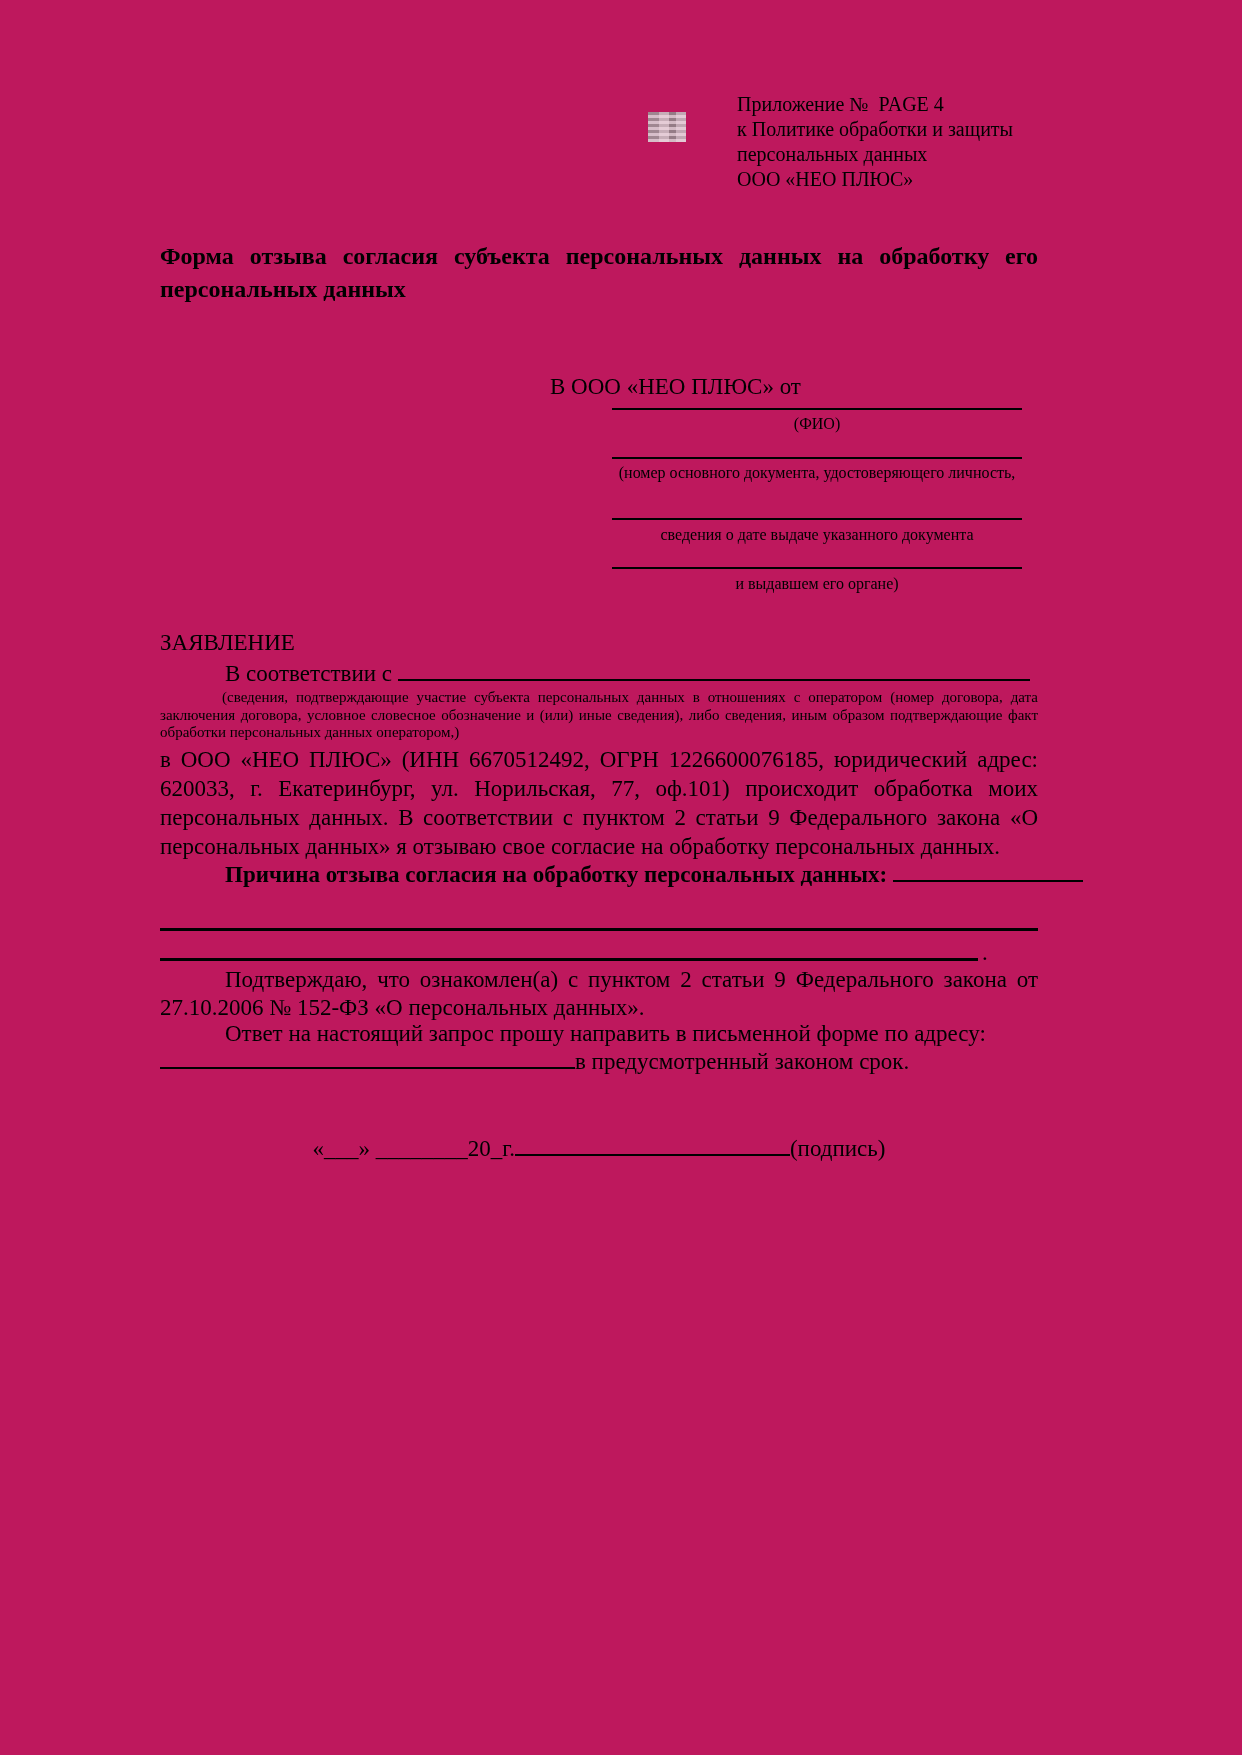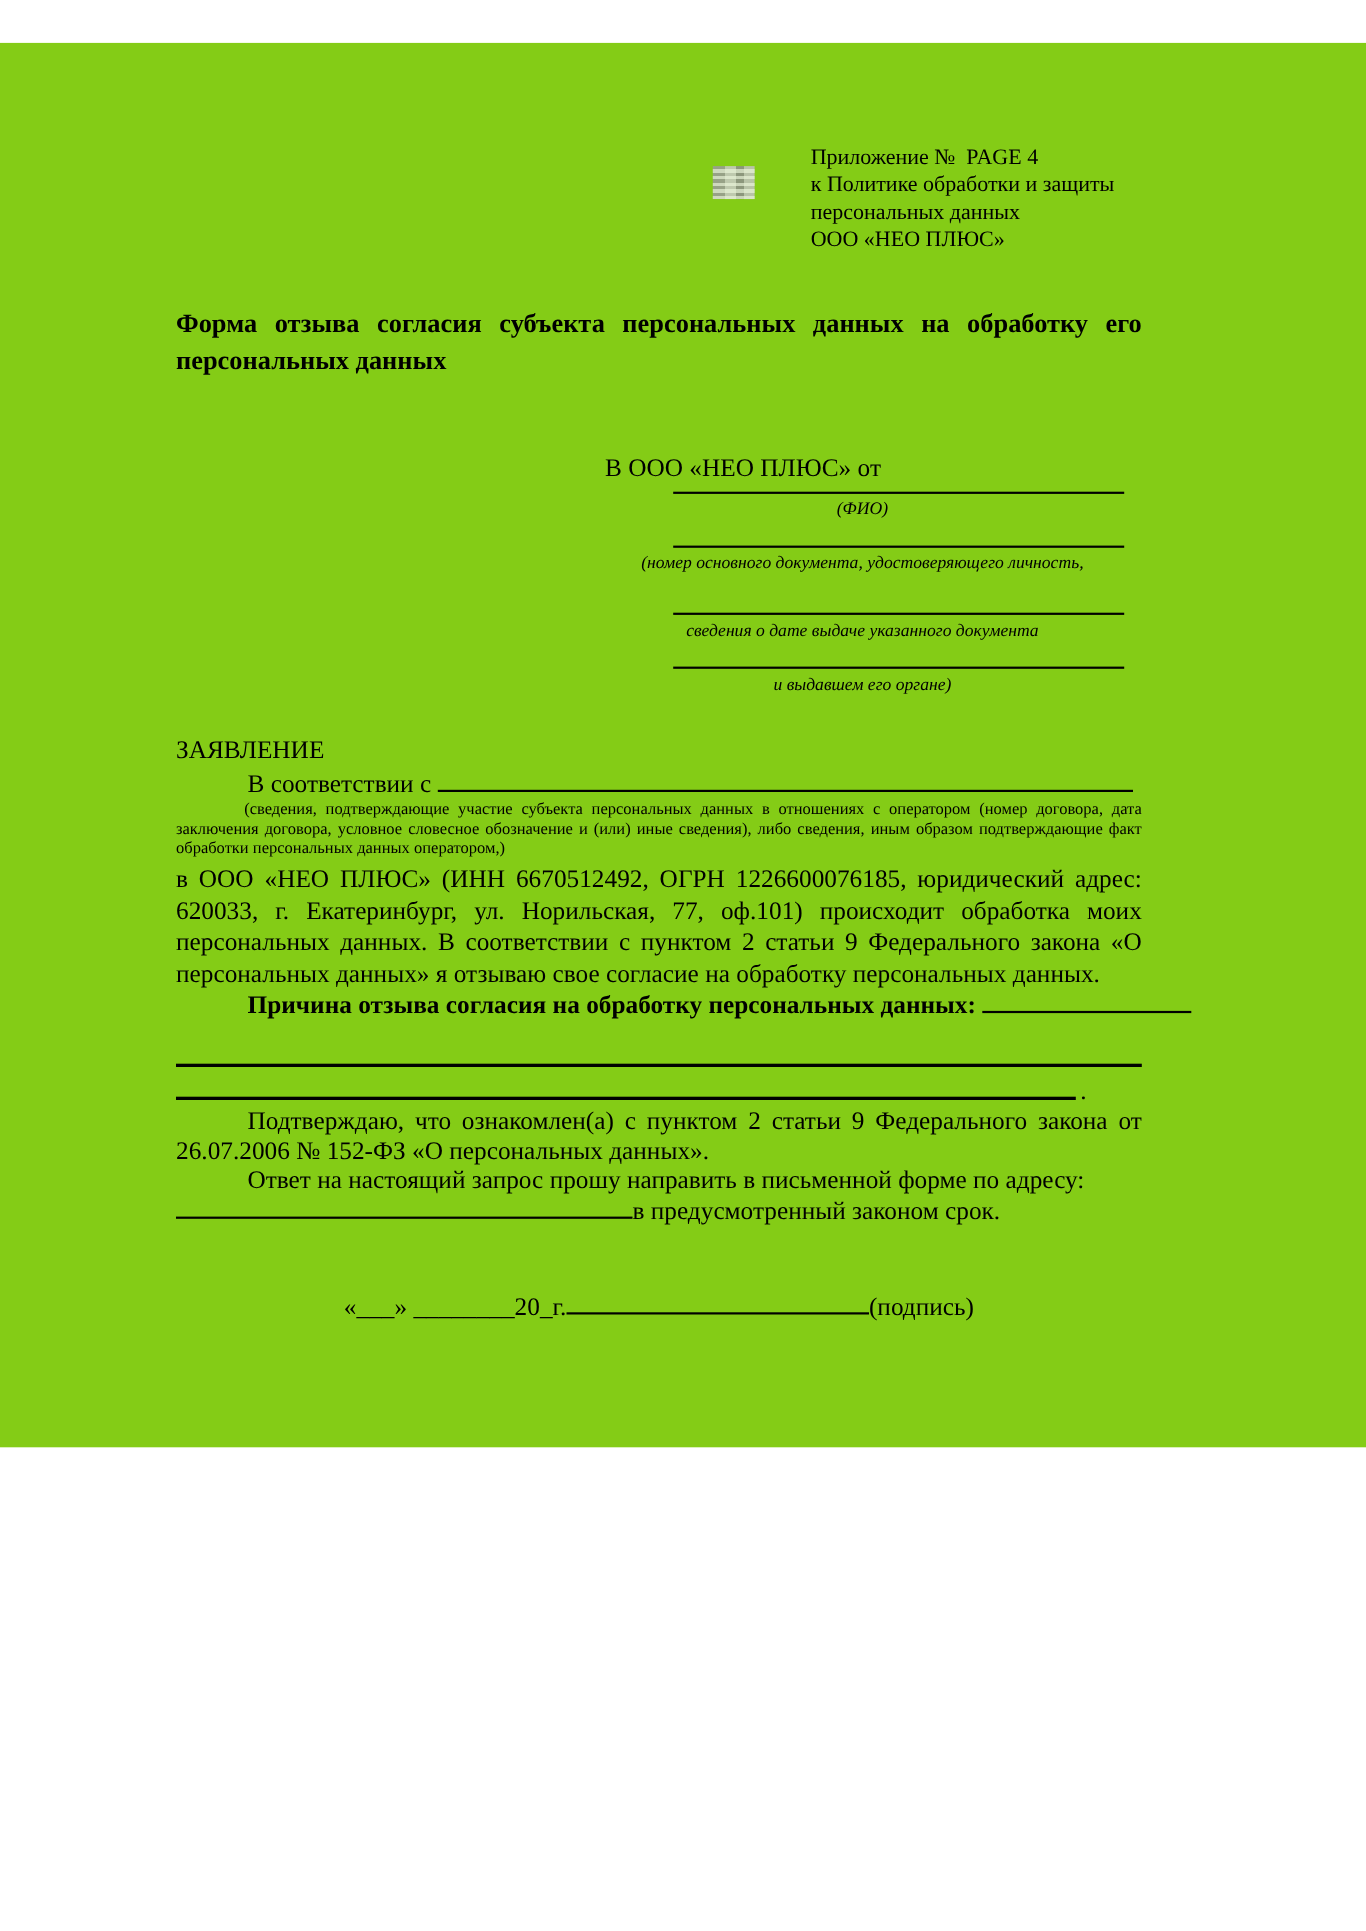--- a/index.html
+++ b/index.html
@@ -3,26 +3,25 @@
 <meta charset="utf-8">
 <style>
   html, body {
     margin: 0;
     padding: 0;
     background: #ffffff;
   }
   .page {
     position: relative;
     width: 1242px;
-    height: 1277px;
-    background: #84cc16;
+    height: 1755px;
+    background: #be185d;
     color: #000000;
     font-family: "Liberation Serif", "DejaVu Serif", serif;
     overflow: hidden;
-    margin-top: 39px;
   }
   
   .appendix {
     position: absolute;
     left: 737px;
     top: 92px;
     width: 330px;
     font-size: 20px;
     line-height: 25px;
     white-space: pre-wrap;
@@ -63,26 +62,25 @@
   }
   .frule {
     position: absolute;
     left: 612px;
     width: 410px;
     height: 0;
     border-top: 2.5px solid #000;
   }
   .fcap {
     position: absolute;
-    left: 784px;
+    left: 817px;
     transform: translateX(-50%);
     white-space: nowrap;
     font-size: 16px;
     line-height: 19px;
-    font-style: italic;
   }
   
   .stmt-heading {
     position: absolute;
     left: 160px;
     top: 630px;
     width: 878px;
     text-align: left;
     font-size: 23px;
   }
@@ -233,21 +231,21 @@
 
   <div class="reason-line">
     <span class="indent"></span><span>Причина отзыва согласия на обработку персональных данных:</span>
     <span class="blank blank-reason"></span>
   </div>
 
   <div class="rule rule-1"></div>
   <div class="rule rule-2"></div>
   <span class="rule-period">.</span>
 
-  <div class="confirm-par">Подтверждаю, что ознакомлен(а) с пунктом 2 статьи 9 Федерального закона от 26.07.2006 № 152-ФЗ «О персональных данных».</div>
+  <div class="confirm-par">Подтверждаю, что ознакомлен(а) с пунктом 2 статьи 9 Федерального закона от 27.10.2006 № 152-ФЗ «О персональных данных».</div>
 
   <div class="reply-line">Ответ на настоящий запрос прошу направить в письменной форме по адресу:</div>
 
   <div class="reply-line2">
     <span class="blank blank-reply"></span><span>в предусмотренный законом срок.</span>
   </div>
 
   <div class="sign-row">
     <span>«___» ________20_г.</span>
     <span class="sign-right">

